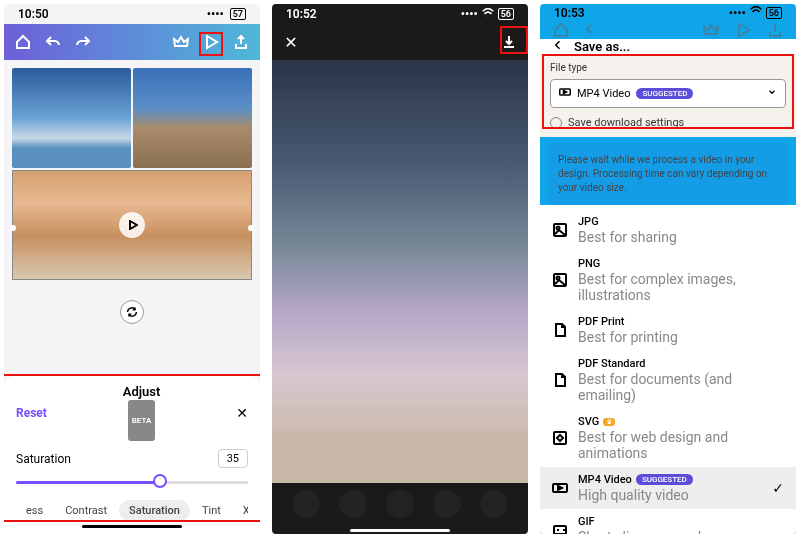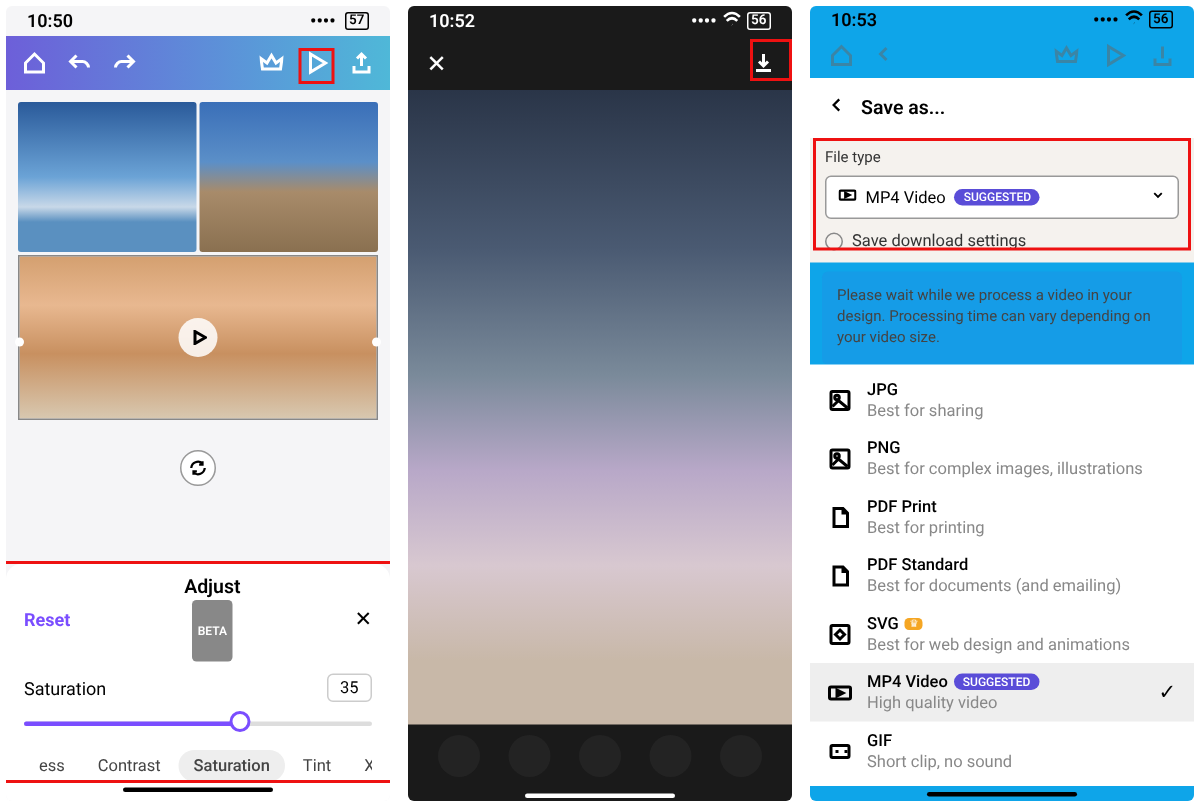--- a/index.html
+++ b/index.html
@@ -75,21 +75,21 @@
 .save-dl{display:flex;align-items:center;gap:6px;font-size:11px;margin-top:8px;color:#333}
 .radio{width:12px;height:12px;border:1px solid #888;border-radius:50%}
 .notice{margin:6px 8px 0;background:rgba(90,77,216,.1);border-radius:4px;padding:10px;font-size:10px;color:#444;line-height:1.4}
 .spacer-tan{flex:1}
 .format-list{background:#fff;padding:4px 0}
 .fmt-row{display:flex;align-items:center;padding:6px 12px;gap:10px}
 .fmt-row.sel{background:#eee}
 .fmt-icon{width:16px;height:16px;flex-shrink:0}
 .fmt-text{flex:1}
 .fmt-name{font-size:11px;font-weight:500;display:flex;align-items:center;gap:4px}
-.fmt-desc{font-size:11px;color:#888;margin-top:1px}
+.fmt-desc{font-size:14px;color:#888;margin-top:1px}
 .crown-mini{background:#f5a623;color:#fff;font-size:7px;padding:0 3px;border-radius:3px}
 .check{font-size:14px}
 
 svg{stroke:currentColor;fill:none;stroke-width:2}
 </style>
 </head>
 <body>
 
 <div class="phone phone1">
   <div class="status-bar">

